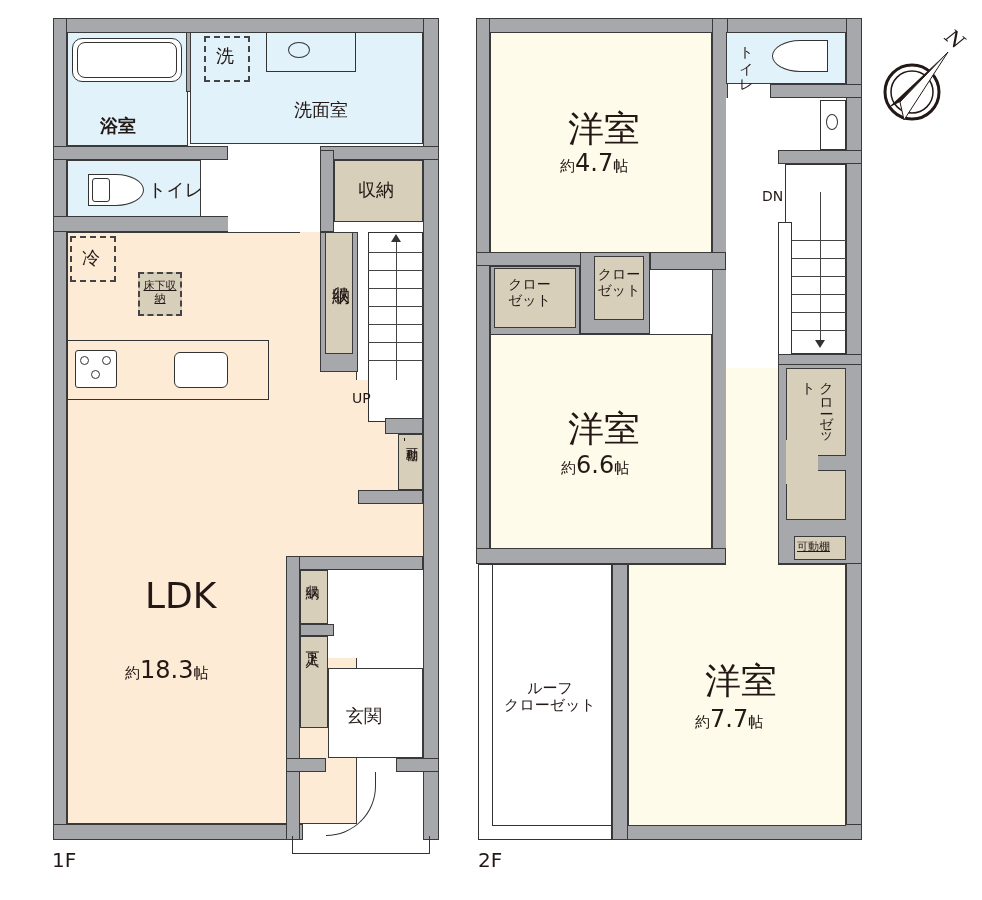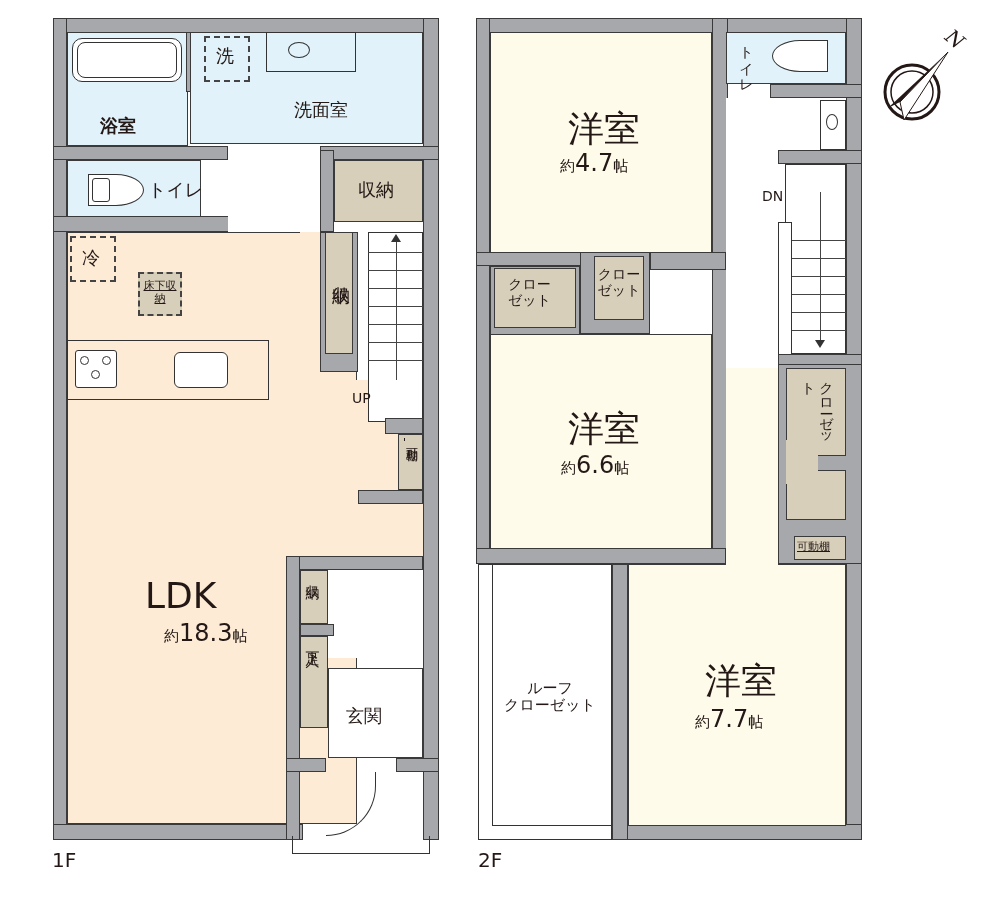--- a/index.html
+++ b/index.html
@@ -77,21 +77,21 @@
   <div class="lbl xs" style="left:140px;top:280px;width:40px;white-space:normal;">床下収納</div>
 
   <div class="abs" style="left:67px;top:340px;width:202px;height:60px;border:1px solid #333;background:#fdebd6;"></div>
   <div class="abs" style="left:75px;top:350px;width:42px;height:38px;border:1.5px solid #333;border-radius:3px;background:#fff;"></div>
   <div class="abs" style="left:80px;top:356px;width:9px;height:9px;border:1.5px solid #333;border-radius:50%;"></div>
   <div class="abs" style="left:102px;top:356px;width:9px;height:9px;border:1.5px solid #333;border-radius:50%;"></div>
   <div class="abs" style="left:91px;top:370px;width:9px;height:9px;border:1.5px solid #333;border-radius:50%;"></div>
   <div class="abs" style="left:174px;top:352px;width:54px;height:36px;border:1.5px solid #333;border-radius:6px;background:#fff;"></div>
 
   <div class="lbl big" style="left:145px;top:575px;">LDK</div>
-  <div class="lbl area" style="left:125px;top:620px;margin-left:39px;">
+  <div class="lbl area" style="left:125px;top:657px;">
     <span class="unit">約</span><span class="num">18.3</span><span class="unit">帖</span>
   </div>
 
   <div class="wall" style="left:320px;top:232px;width:38px;height:140px;"></div>
   <div class="room storage" style="left:325px;top:232px;width:28px;height:122px;"></div>
   <div class="vlbl mid" style="left:329px;top:272px;">収納</div>
 
   <div class="abs white" style="left:368px;top:232px;width:55px;height:190px;border:1px solid #333;"></div>
   <div class="stair-line" style="left:368px;top:252px;width:55px;height:1px;"></div>
   <div class="stair-line" style="left:368px;top:270px;width:55px;height:1px;"></div>

